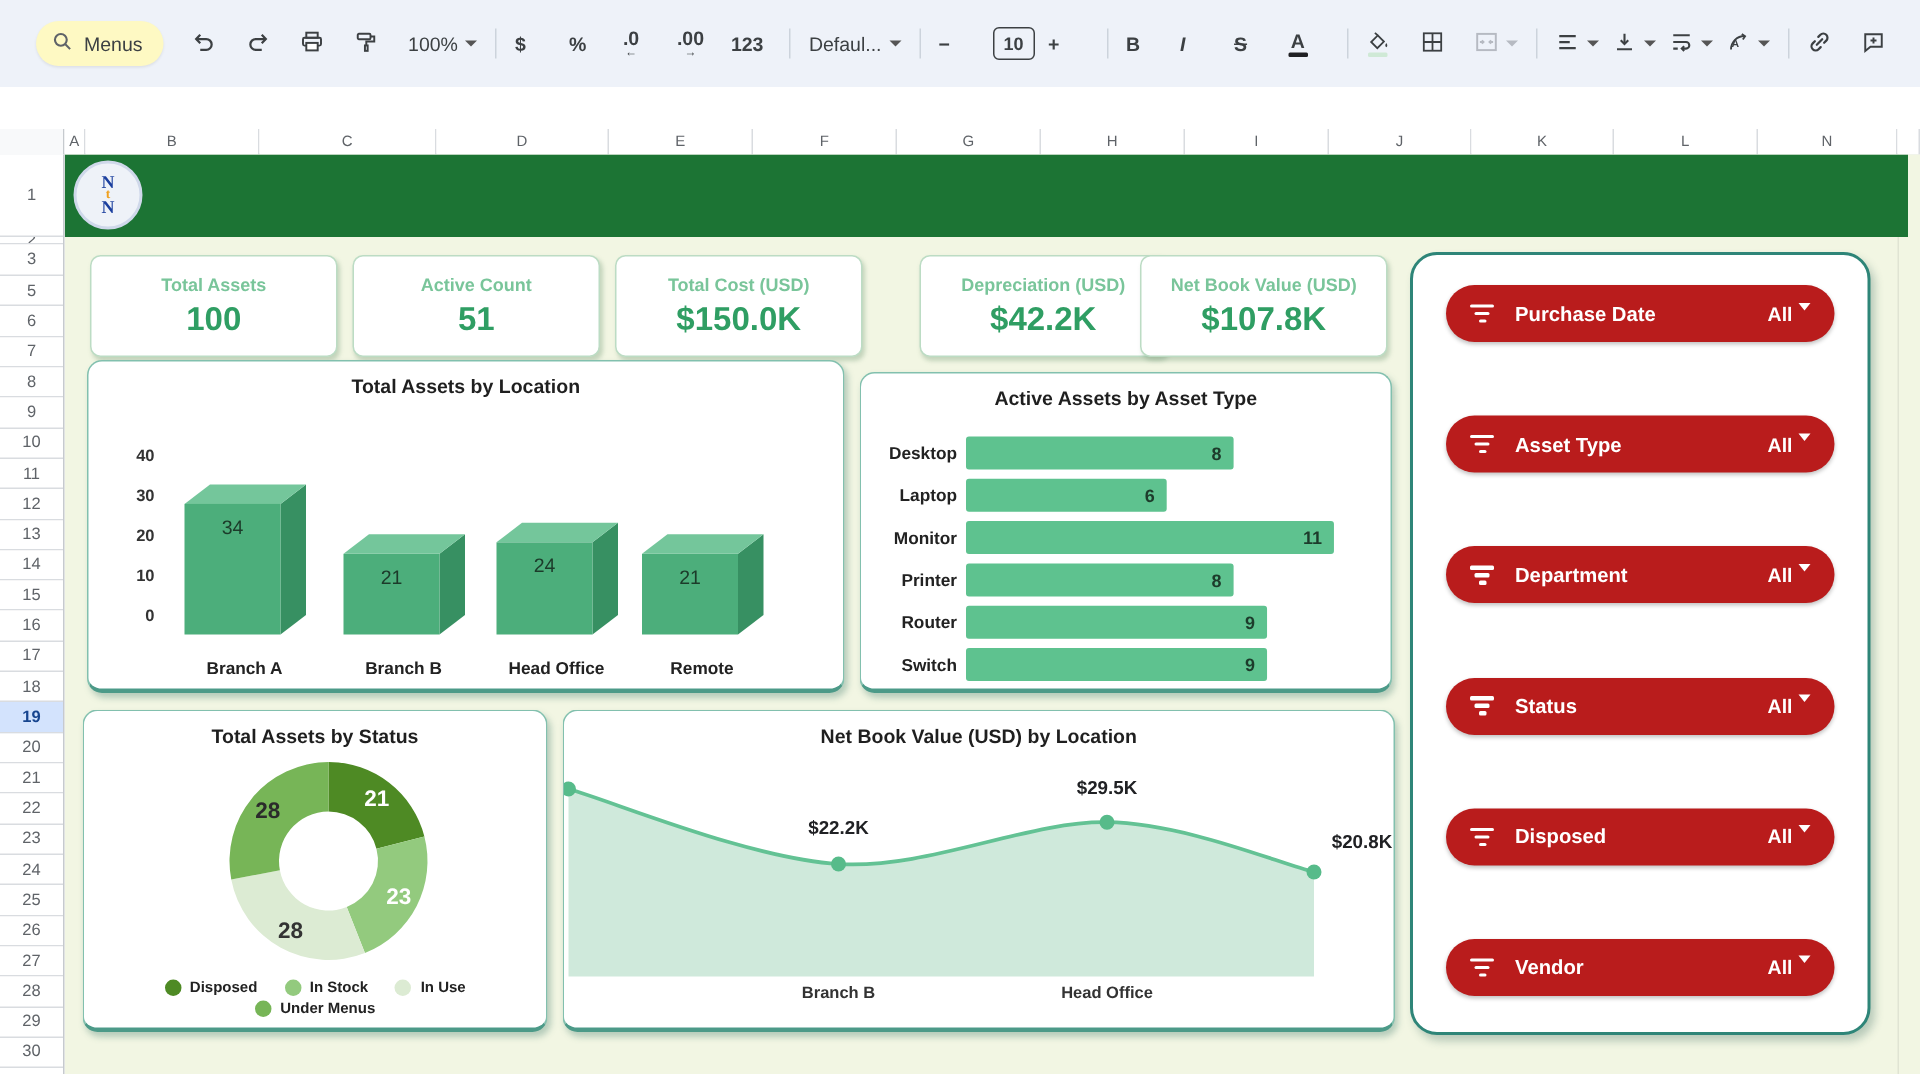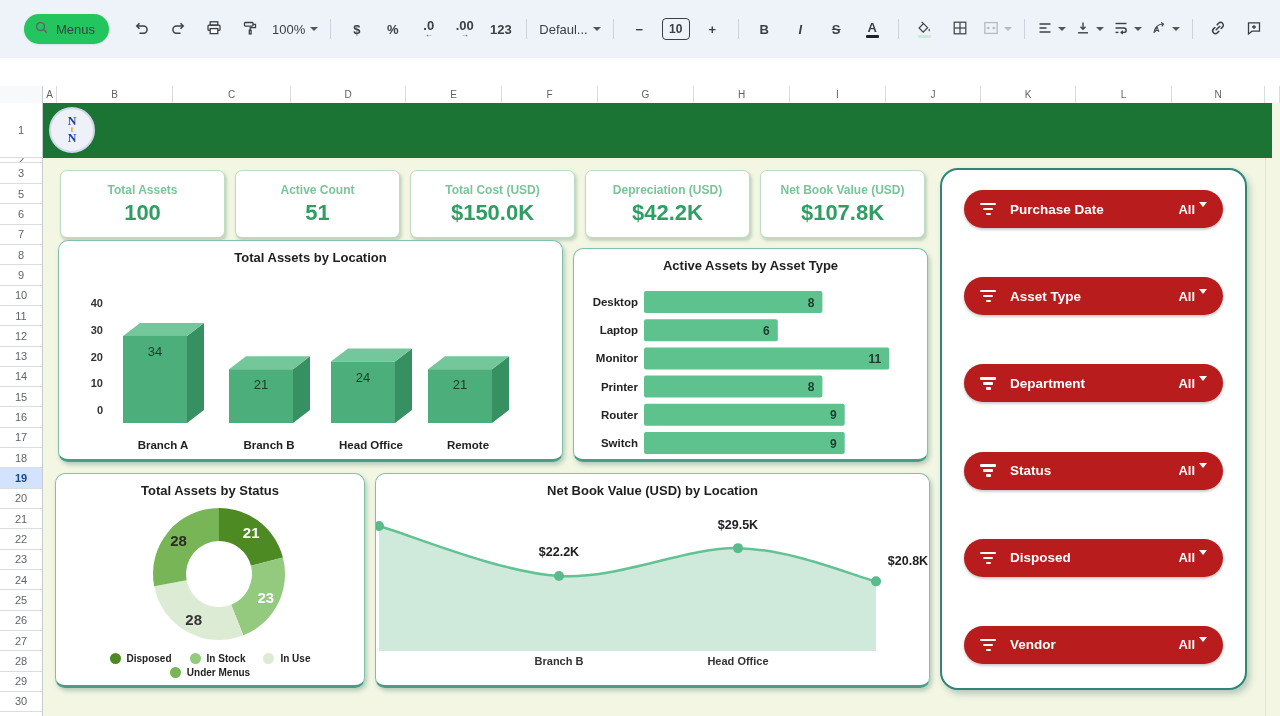--- a/index.html
+++ b/index.html
@@ -1,21 +1,21 @@
 <!DOCTYPE html>
 <html><head>
 <meta charset="utf-8">
 <style>
 html,body{margin:0;padding:0;background:#fff;}
 #app{position:relative;width:1280px;height:716px;overflow:hidden;font-family:"Liberation Sans","DejaVu Sans",sans-serif;background:#fff;}
 
 #toolbar{position:absolute;left:0;top:0;width:1280px;height:58px;background:#eef2f9;display:flex;align-items:center;padding-left:24px;box-sizing:border-box;}
 #toolbar-items{display:flex;align-items:center;gap:9px;}
-.tb-item{height:28px;min-width:27px;display:flex;align-items:center;justify-content:center;border-radius:4px;color:#3c4043;font-size:13px;position:relative;}
-.tb-search{background:#22c55e;border-radius:15px;height:30px;padding:0 14px 0 10px;display:flex;align-items:center;gap:7px;color:#3c4043;font-size:13px;box-shadow:0 1px 2px rgba(0,0,0,.08);margin-right:10px;}
+.tb-item{height:28px;min-width:27px;display:flex;align-items:center;justify-content:space-between;border-radius:4px;color:#3c4043;font-size:13px;position:relative;}
+.tb-search{background:#fef9c3;border-radius:15px;height:30px;padding:0 14px 0 10px;display:flex;align-items:center;gap:7px;color:#3c4043;font-size:13px;box-shadow:0 1px 2px rgba(0,0,0,.08);margin-right:10px;}
 .tb-divider{width:1px;height:20px;background:#ccd3dc;margin:0 3px;}
 .tb-text{font-weight:600;font-size:13px;}
 .tb-caret{width:0;height:0;border-left:4px solid transparent;border-right:4px solid transparent;border-top:4.5px solid #555;margin-left:5px;}
 .tb-caret.grey{border-top-color:#b6bac2;}
 .tb-sizebox{width:26px;height:20px;border:1.5px solid #3c4043;border-radius:4px;display:flex;align-items:center;justify-content:center;font-size:12px;font-weight:600;}
 .tb-stack{display:flex;flex-direction:column;align-items:center;line-height:1;}
 .tb-stack .sub{font-size:8px;margin-top:-1px;color:#3c4043;}
 .tb-strike{text-decoration:line-through;font-weight:600;}
 .tb-underA{display:flex;flex-direction:column;align-items:center;line-height:1;}
 .tb-underA .bar{width:13px;height:3px;border-radius:1px;margin-top:1px;}
@@ -300,21 +300,21 @@
             <div class="val">100</div>
           </div>
           <div class="kpi" style="left: 192px;">
             <div class="lbl">Active Count</div>
             <div class="val">51</div>
           </div>
           <div class="kpi" style="left: 367px;">
             <div class="lbl">Total Cost (USD)</div>
             <div class="val">$150.0K</div>
           </div>
-          <div class="kpi" style="left: 542px;">
+          <div class="kpi" style="left: 570px;">
             <div class="lbl">Depreciation (USD)</div>
             <div class="val">$42.2K</div>
           </div>
           <div class="kpi" style="left: 717px;">
             <div class="lbl">Net Book Value (USD)</div>
             <div class="val">$107.8K</div>
           </div>
         </div>
 
       <div class="card" id="card-bar3d" style="left:15px;top:137px;width:505px;height:222px;">

